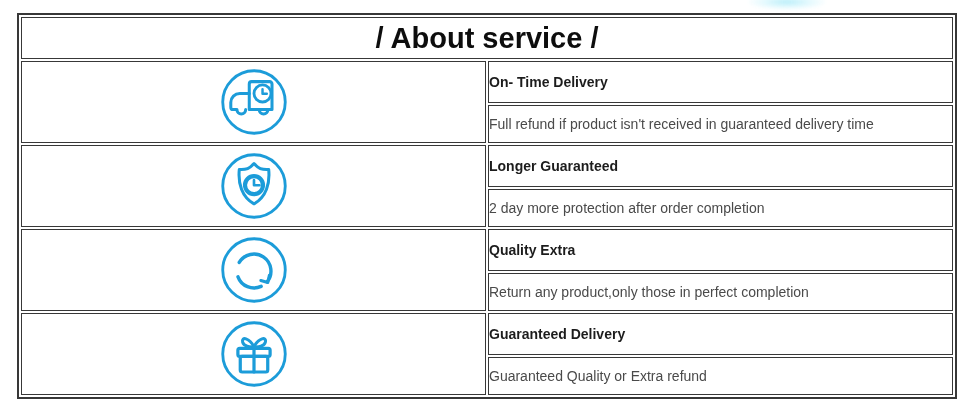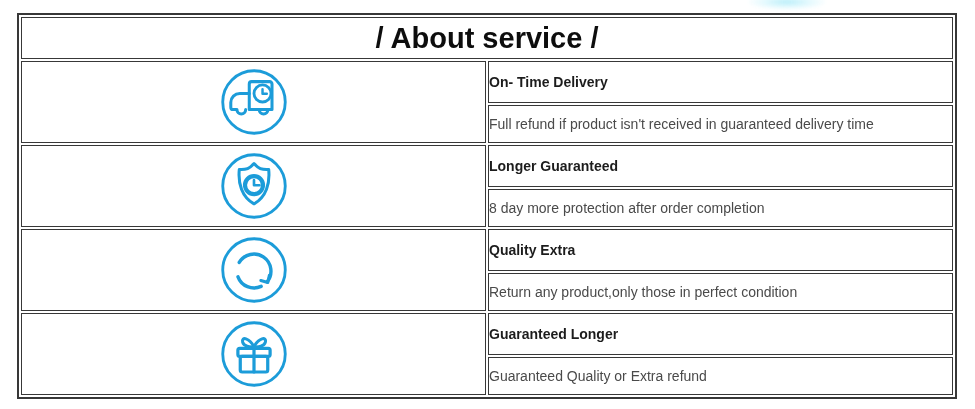--- a/index.html
+++ b/index.html
@@ -121,50 +121,50 @@
           <svg class="svg-icon" viewBox="0 0 76 76">
             <circle cx="38" cy="38" r="33" stroke-width="3"></circle>
             <path d="M22.5 20.5 C28 21 33.5 19 36.2 16 L38 14.3 L39.8 16 C42.5 19 48 21 53.5 20.5 C55 35 51 49.5 38 56.8 C25 49.5 21 35 22.5 20.5 Z" stroke-width="3.2"></path>
             <circle cx="38" cy="37" r="9.5" stroke-width="4.4"></circle>
             <path d="M38 31.8 V37.2 H43.8" stroke-width="2.8"></path>
           </svg>
         </td>
         <td class="title-cell">Longer Guaranteed</td>
       </tr>
       <tr>
-        <td class="desc-cell">8 day more protection after order completion</td>
+        <td class="desc-cell">2 day more protection after order completion</td>
       </tr>
 
       <tr>
         <td class="icon-cell" rowspan="2">
           <svg class="svg-icon" viewBox="0 0 76 76">
             <circle cx="38" cy="38" r="33" stroke-width="3"></circle>
             <path d="M22.4 30 A18 18 0 1 1 51.8 50.6" stroke-width="3.6"></path>
             <path d="M45.6 55.3 A18 18 0 0 1 21.1 45.2" stroke-width="3.6"></path>
             <path d="M52.6 51.2 L54.2 43.6 M52.6 51.2 L45.2 49.1" stroke-width="3.2"></path>
           </svg>
         </td>
         <td class="title-cell">Quality Extra</td>
       </tr>
       <tr>
-        <td class="desc-cell">Return any product,only those in perfect condition</td>
+        <td class="desc-cell">Return any product,only those in perfect completion</td>
       </tr>
 
       <tr>
         <td class="icon-cell" rowspan="2">
           <svg class="svg-icon" viewBox="0 0 76 76">
             <circle cx="38" cy="38" r="33" stroke-width="3"></circle>
             <rect x="23.5" y="40.5" width="29" height="16.5" rx="2" stroke-width="3.4"></rect>
             <rect x="21" y="32" width="34" height="8.5" rx="2" stroke-width="3.4"></rect>
             <path d="M38 32 V57" stroke-width="3.4"></path>
             <path d="M38 30.5 C33 20.5 24.5 19.5 26 25.5 C27.2 30 33.5 31 38 30.5 Z" stroke-width="3.2"></path>
             <path d="M38 30.5 C43 20.5 51.5 19.5 50 25.5 C48.8 30 42.5 31 38 30.5 Z" stroke-width="3.2"></path>
           </svg>
         </td>
-        <td class="title-cell">Guaranteed Longer</td>
+        <td class="title-cell">Guaranteed Delivery</td>
       </tr>
       <tr>
         <td class="desc-cell">Guaranteed Quality or Extra refund</td>
       </tr>
 
     </tbody>
   </table>
 </div>
 
 </body></html>

